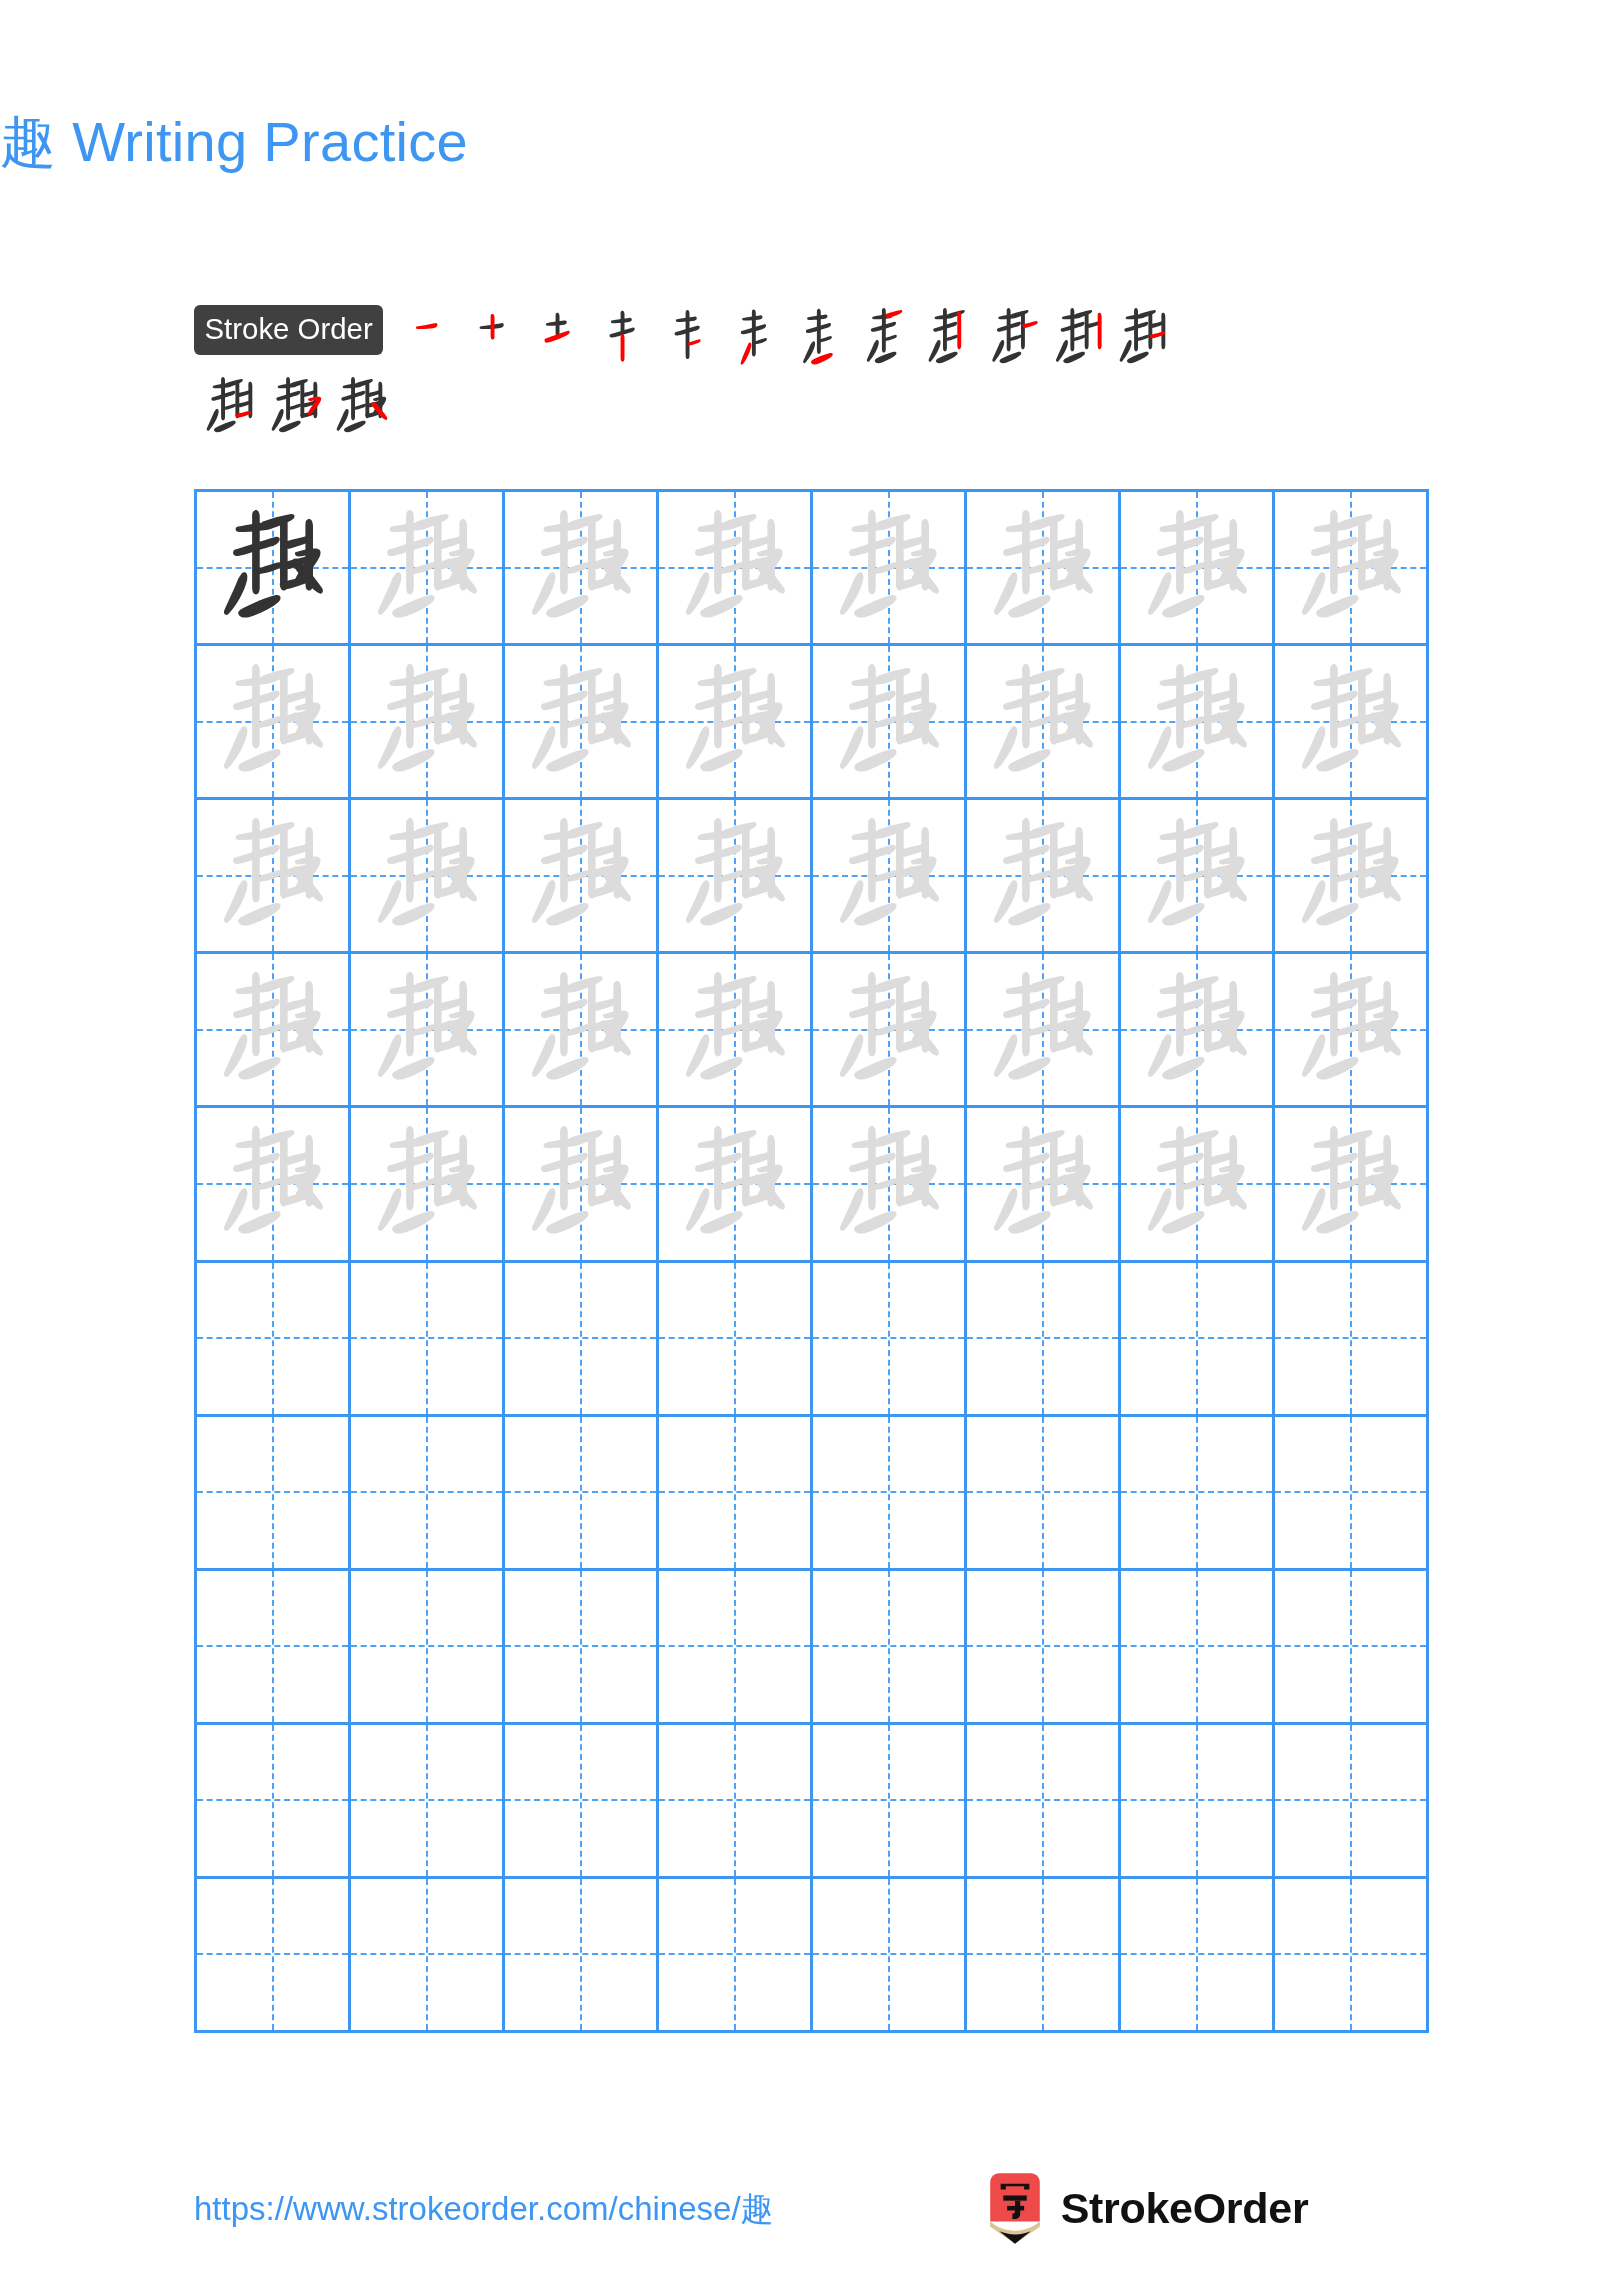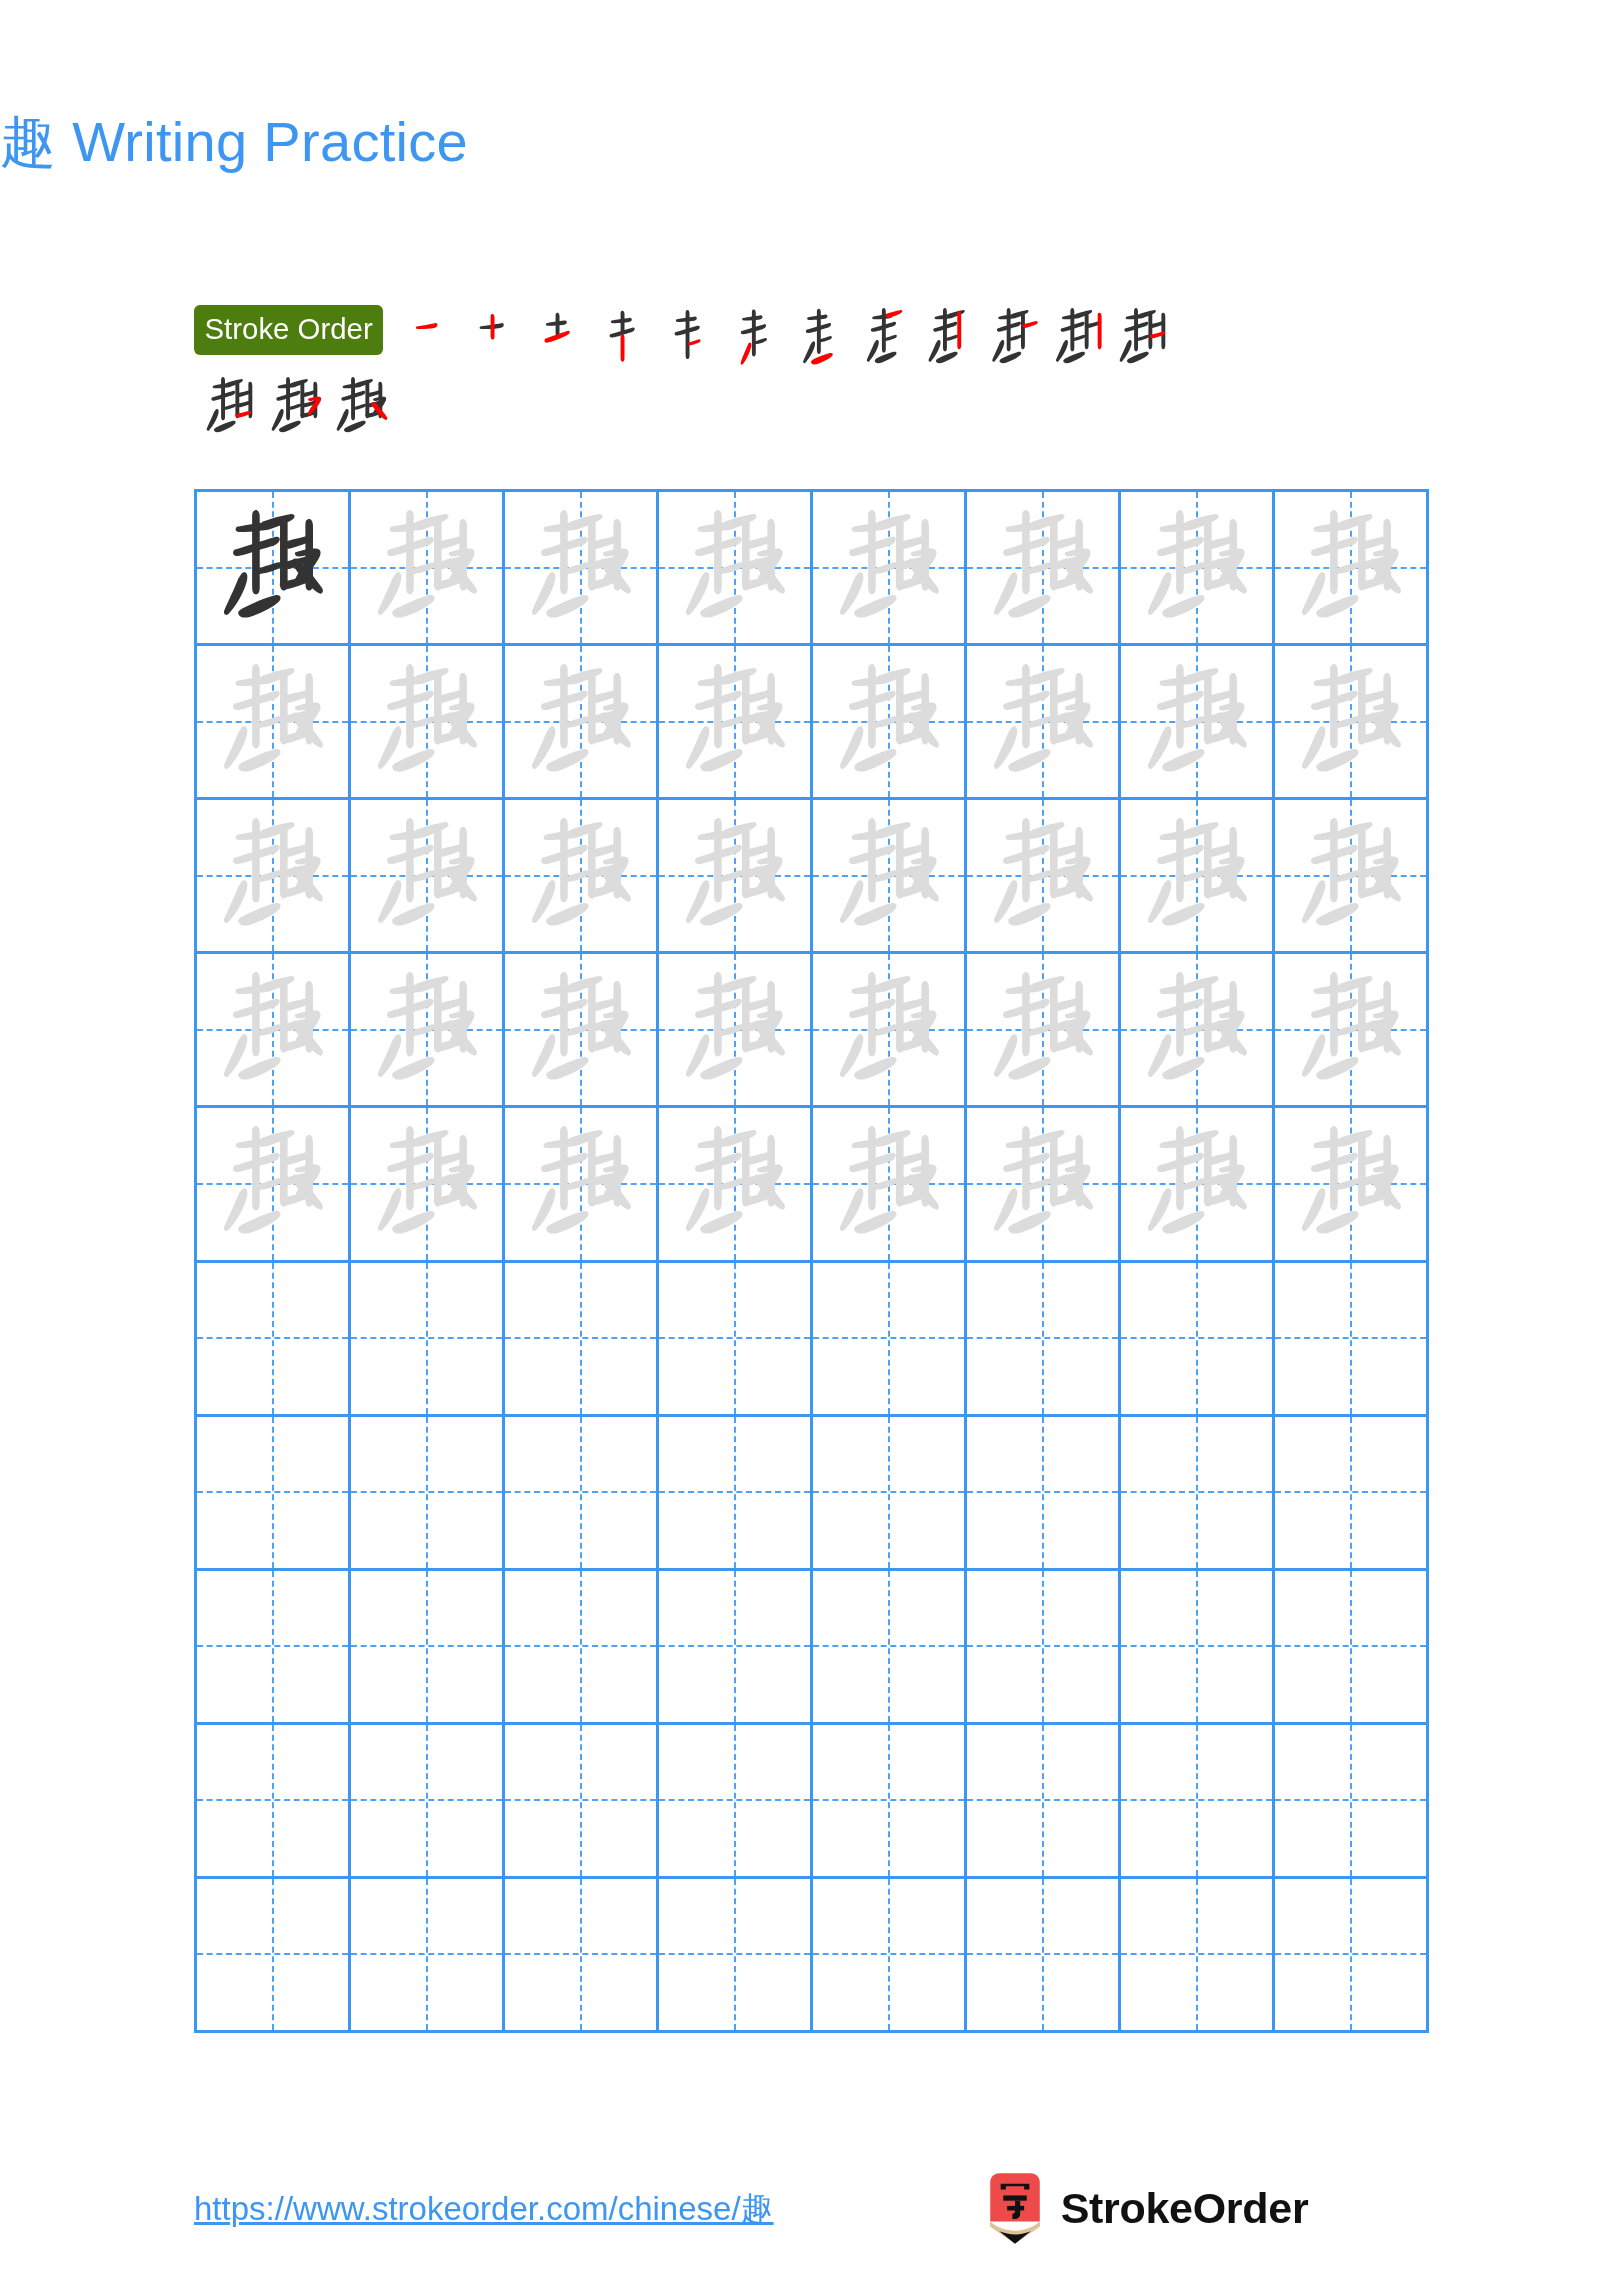--- a/index.html
+++ b/index.html
@@ -38,21 +38,21 @@
     left: 194px;
     width: 1243px;
   }
   .stroke-row {
     display: flex;
     align-items: flex-start;
     flex-wrap: wrap;
   }
   #stroke-order-badge {
     display: inline-block;
-    background: #4d7c0f;
+    background: #404040;
     color: #ffffff;
     font-size: 29.4px;
     line-height: 1;
     padding: 9.2px 10.5px 11.8px 10.5px;
     border-radius: 5.9px;
     white-space: nowrap;
     margin-right: 14px;
     vertical-align: top;
   }
   .stroke-step {
@@ -126,21 +126,20 @@
   .glyph.faint svg path { fill: #dcdcdc; }
 
   
   #footer-url {
     position: absolute;
     left: 194px;
     top: 2187px;
     font-size: 33px;
     color: #3d96f2;
     white-space: nowrap;
-    text-decoration: underline;
   }
   #footer-brand {
     position: absolute;
     left: 985px;
     top: 2172px;
     display: flex;
     align-items: center;
     height: 72px;
   }
   #brand-logo-icon {

